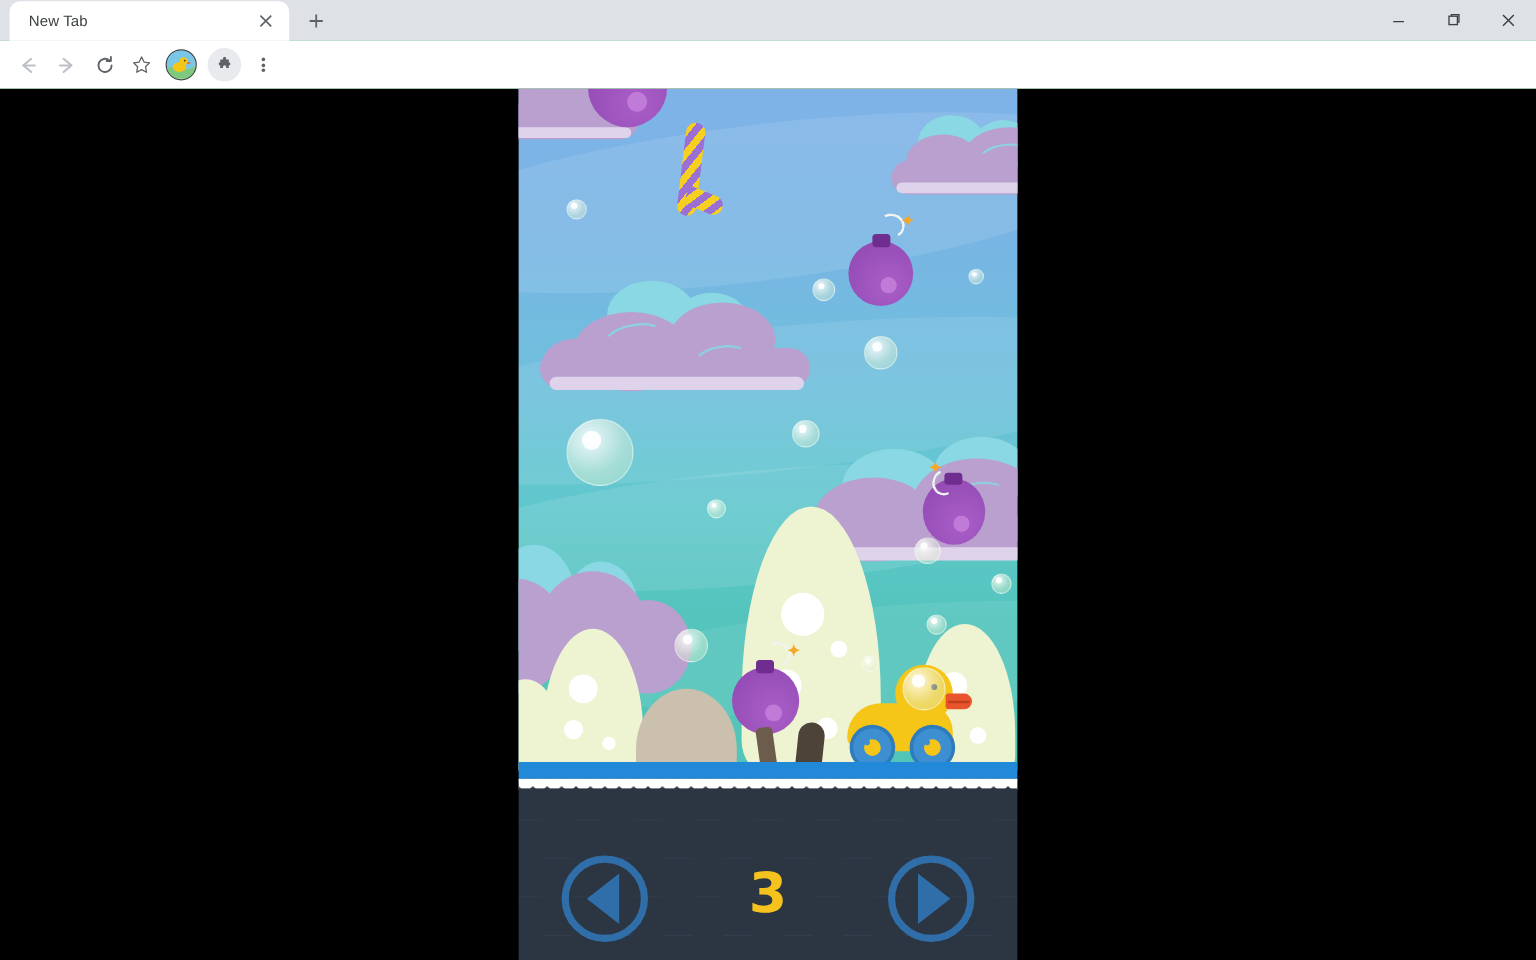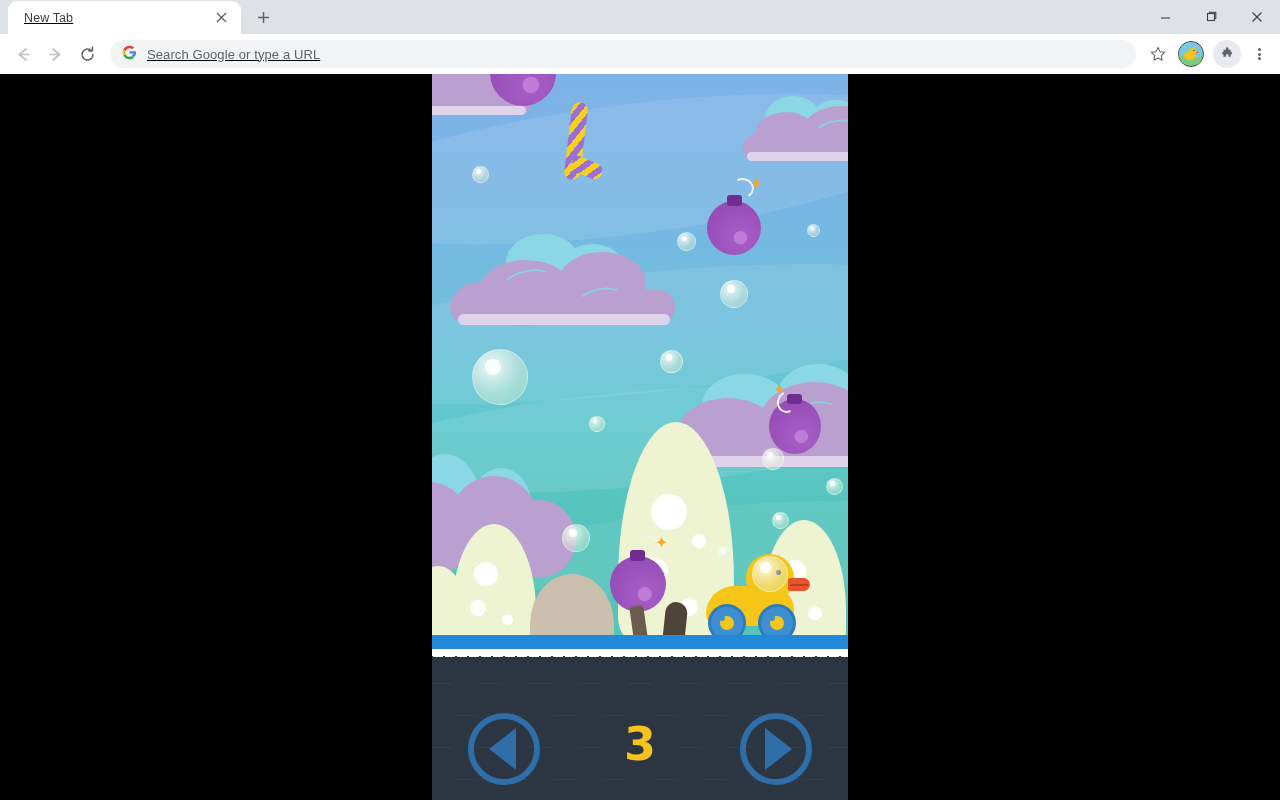--- a/index.html
+++ b/index.html
@@ -1,20 +1,20 @@
 <!DOCTYPE html>
 <html><head>
 <meta charset="utf-8">
 <style>
   * { margin:0; padding:0; box-sizing:border-box; }
   html,body { width:1280px; height:800px; overflow:hidden; background:#000; }
   body { font-family:"Liberation Sans", sans-serif; }
 
   
-  .browser { width:1280px; height:614px; position:relative; background:#22c55e;text-decoration:underline; }
+  .browser { width:1280px; height:614px; position:relative; background:#22c55e; }
 
   .tabstrip {
     height:34px; background:#dee1e6; position:relative;
     display:flex; align-items:flex-end;
   }
   .tab {
     width:233px; height:33px; background:#fff;
     border-radius:9px 9px 0 0; margin-left:8px;
     display:flex; align-items:center; position:relative;
     padding:0 10px 0 16px;
@@ -241,31 +241,20 @@
           <path d="M3 8.5 H12.5" stroke="#bdc1c6" stroke-width="1.7" stroke-linecap="round"></path>
         </svg>
     </div>
     <div class="navbtn">
       <svg width="17" height="17" viewBox="0 0 17 17">
         <path d="M14 8.5 A5.5 5.5 0 1 1 12 4.3" stroke="#5f6368" stroke-width="1.6" fill="none" stroke-linecap="round"></path>
         <path d="M13.4 1.4 L13.4 4.9 L9.9 4.9" stroke="#5f6368" stroke-width="1.6" fill="none" stroke-linecap="round" stroke-linejoin="round"></path>
       </svg>
     </div>
 
-    <div class="omnibox">
-      <span>
-        <svg width="15" height="15" viewBox="0 0 48 48">
-          <path fill="#4285F4" d="M45 24c0-1.6-.1-2.7-.4-3.9H24v7.1h12c-.2 1.9-1.5 4.7-4.4 6.6l6.7 5.2C42.2 35.3 45 30.1 45 24z"></path>
-          <path fill="#34A853" d="M24 46c5.9 0 10.9-2 14.5-5.3l-6.9-5.4c-1.8 1.3-4.3 2.2-7.6 2.2-5.8 0-10.7-3.8-12.5-9.1l-7.1 5.5C8 41.1 15.4 46 24 46z"></path>
-          <path fill="#FBBC05" d="M11.5 28.4c-.5-1.4-.8-2.9-.8-4.4s.3-3 .7-4.4l-7.1-5.5C2.9 17 2 20.4 2 24s.9 7 2.4 9.9l7.1-5.5z"></path>
-          <path fill="#EA4335" d="M24 10.3c4.1 0 6.9 1.8 8.5 3.3l6.2-6C34.9 4.1 29.9 2 24 2 15.4 2 8 6.9 4.4 14.1l7.1 5.5C13.3 14.1 18.2 10.3 24 10.3z"></path>
-        </svg>
-      </span>
-      <span class="omni-text">Search Google or type a URL</span>
-    </div>
 
     <div class="star-btn">
       <svg width="16" height="16" viewBox="0 0 18 18">
           <path d="M9 1.6 L11.3 6.4 L16.5 7.1 L12.7 10.8 L13.6 16 L9 13.5 L4.4 16 L5.3 10.8 L1.5 7.1 L6.7 6.4 Z" stroke="#5f6368" stroke-width="1.2" fill="none" stroke-linejoin="round"></path>
         </svg>
     </div>
 
     <div class="avatar">
       <svg width="23" height="23" viewBox="0 0 24 24" style="position:absolute;left:0;top:0;">
         <circle cx="12" cy="12" r="12" fill="#79c7e8"></circle>

